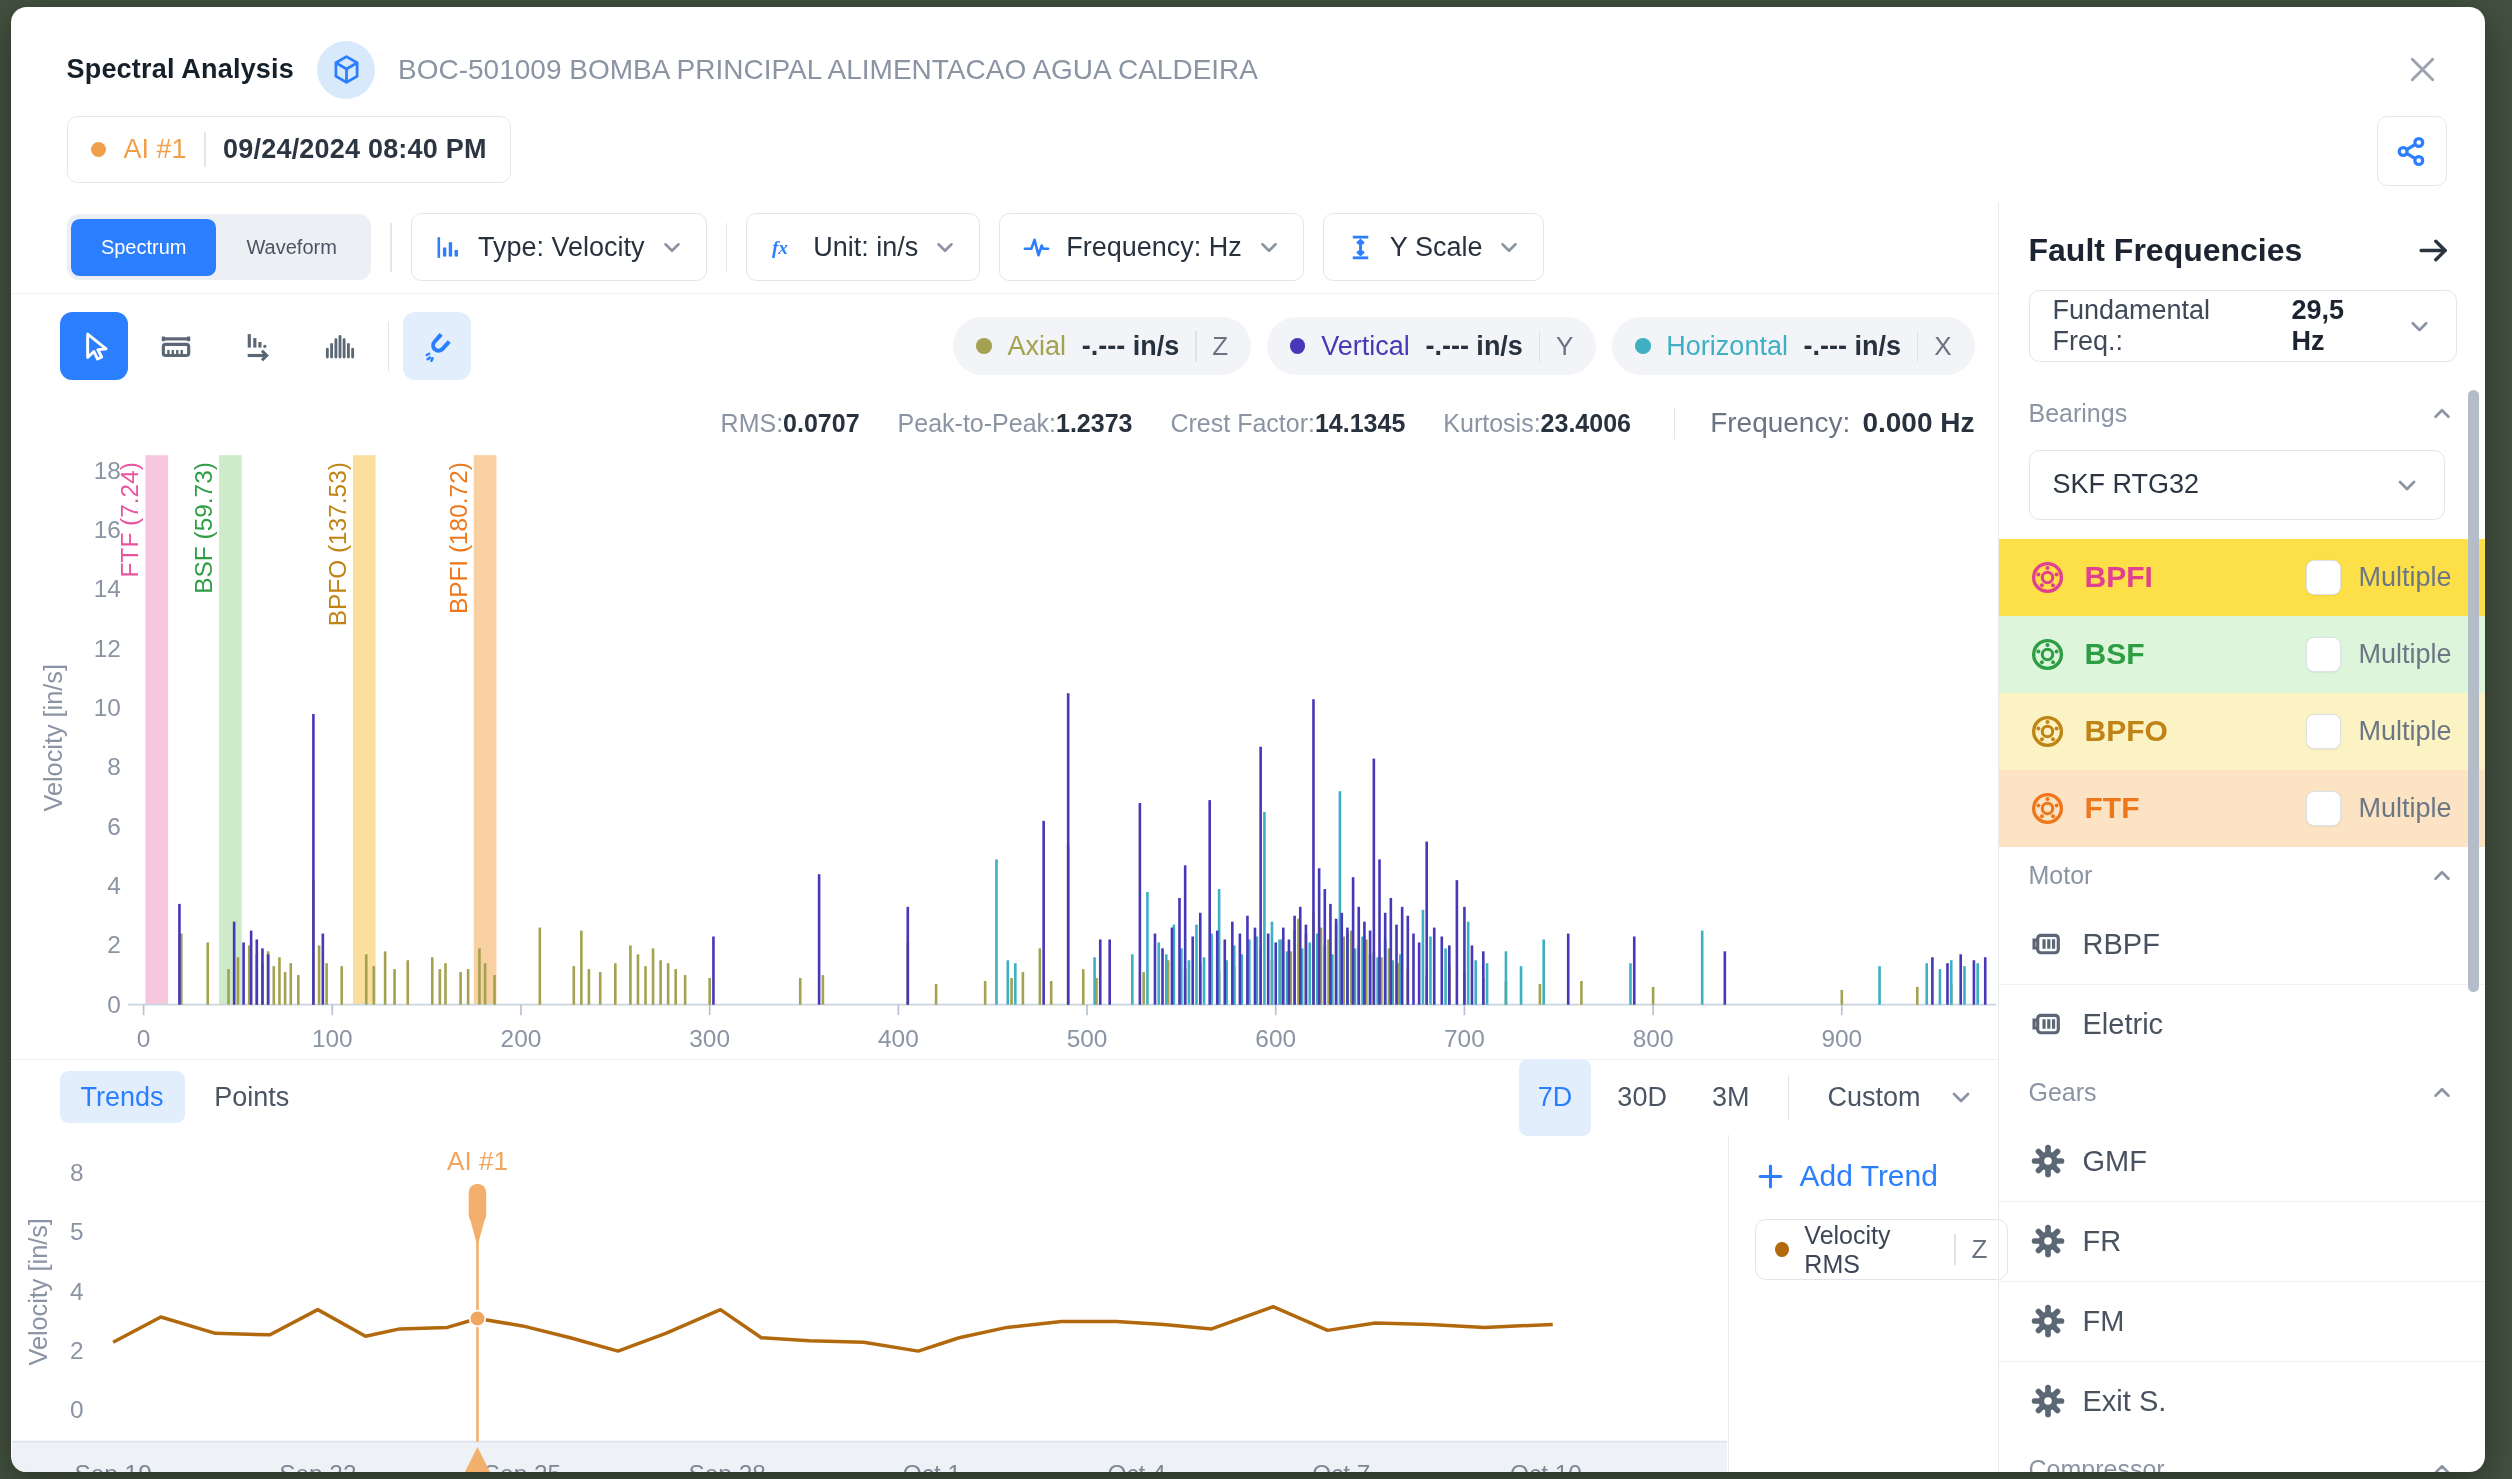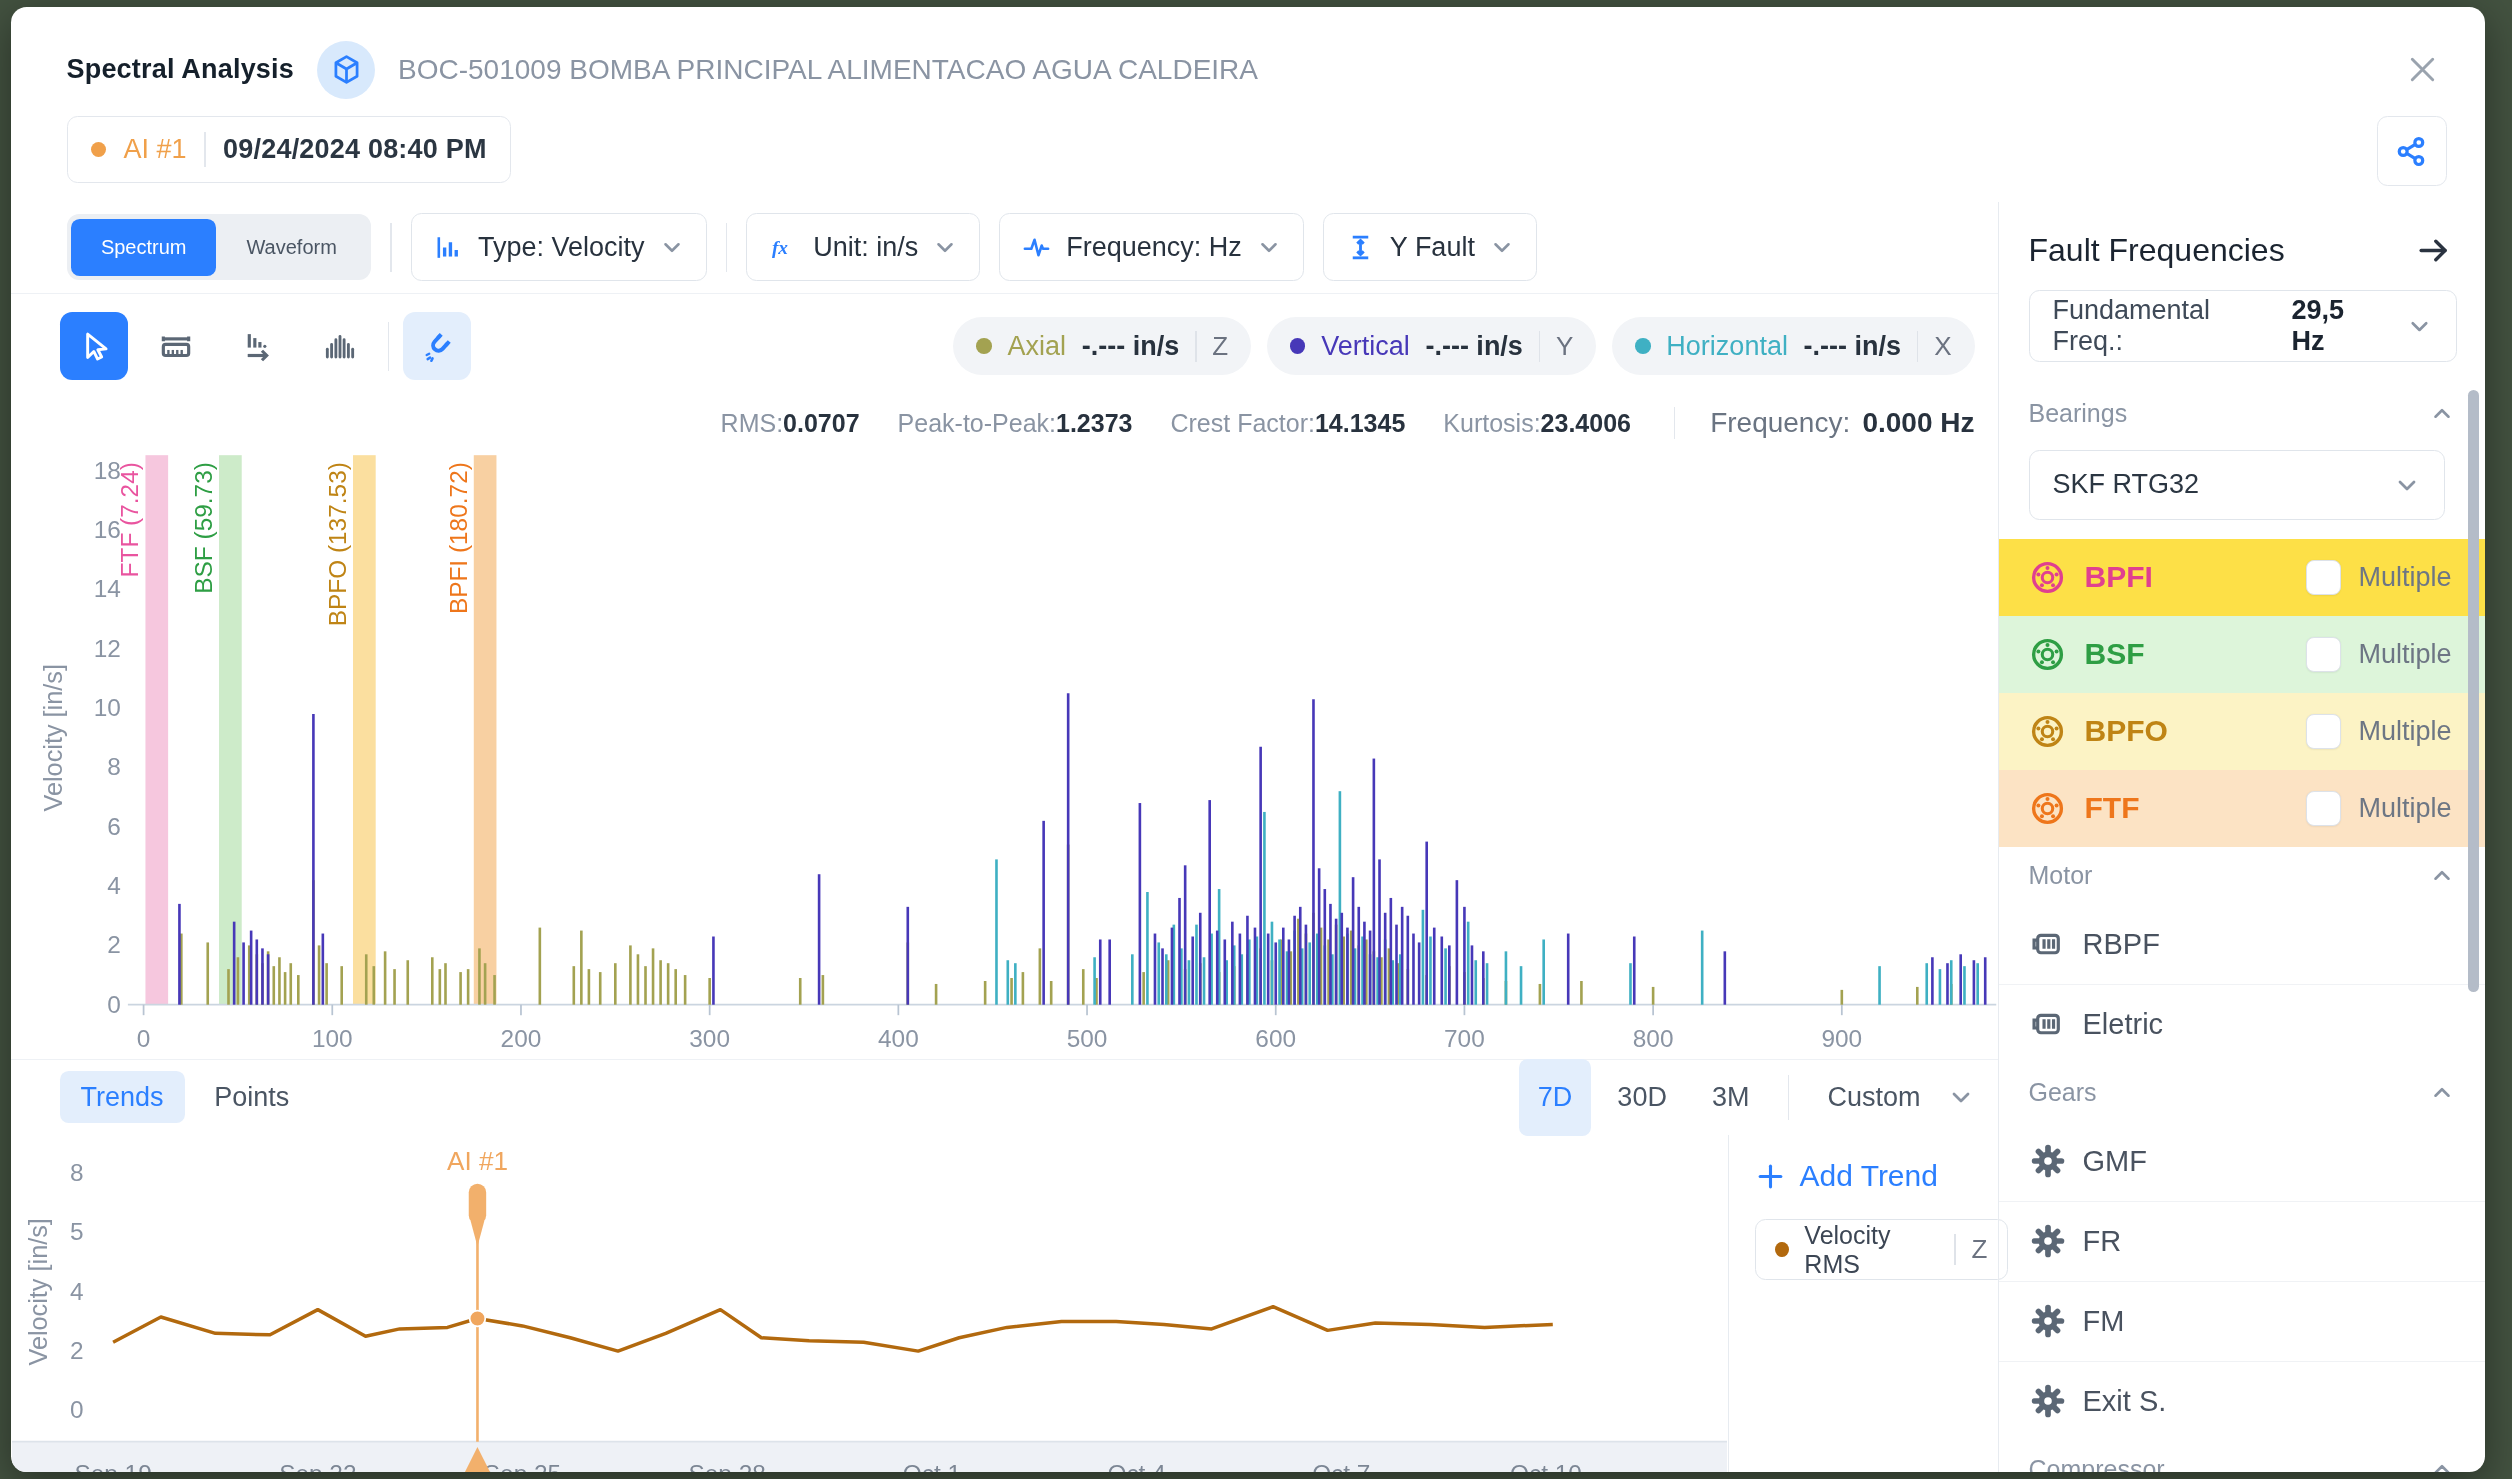--- a/index.html
+++ b/index.html
@@ -60,21 +60,21 @@
   .range.active{color:#2b7fff;background:#e3eefc}
   .range-sep{width:1.7px;height:45px;background:#e3e7ed;margin:0 12.2px}
   .trends-body{flex:1;display:flex;min-height:0}
   .trend-left{width:1717px}
   .trend-panel{flex:1;border-left:1.7px solid #e7ebf0;padding:24.4px 0 0 26px}
   .add-trend{display:flex;align-items:center;gap:14px;color:#2b7fff;font-size:30px;cursor:pointer}
   .trend-chip{margin-top:26px;width:213px;display:flex;align-items:center;gap:15.7px;border:1.7px solid #e0e5eb;border-radius:10.5px;height:59px;padding:0 19px;cursor:pointer}
   .trend-chip .nm{font-size:25px;color:#3c4654}
   
   .sb-head{display:flex;align-items:center;padding:30px 33px 8.7px 30px}
-  .sb-title{font-size:32px;font-weight:normal;color:#1b2430;flex:1}
+  .sb-title{font-size:32px;font-weight:bold;color:#1b2430;flex:1}
   .sb-fund{margin:12.2px 28px 23px 30px;display:flex;align-items:center;gap:12.2px;border:1.7px solid #e0e5eb;border-radius:10.5px;height:70px;padding:0 23px;cursor:pointer}
   .sb-fund .lbl{font-size:27px;color:#3f4a58}
   .sb-fund .val{font-size:27px;font-weight:bold;color:#1b2430}
   .sb-list{flex:1;position:relative;overflow:hidden}
   .sec-hdr{height:58px;display:flex;align-items:center;padding:0 30px;cursor:pointer}
   .sec-hdr .lbl{font-size:25px;color:#8a94a3;flex:1}
   .sb-dd{margin:7px 40px 19px 30px;display:flex;align-items:center;border:1.7px solid #e0e5eb;border-radius:10.5px;height:68px;padding:0 23px;cursor:pointer}
   .sb-dd .val{font-size:27px;color:#2b3642;flex:1}
   .frow{height:77px;display:flex;align-items:center;padding:0 33px 0 30px;cursor:pointer}
   .frow .nm{font-size:30px;font-weight:bold;margin-left:19px;flex:1}
@@ -216,21 +216,21 @@
             </svg>
         </div>
         <div class="dd">
           <svg class="icon" width="31" height="31" viewBox="0 0 24 24">
               <line x1="6" y1="4" x2="18" y2="4" stroke="#2b7fff" stroke-width="2.2"></line>
               <line x1="6" y1="20" x2="18" y2="20" stroke="#2b7fff" stroke-width="2.2"></line>
               <line x1="12" y1="6.5" x2="12" y2="17.5" stroke="#2b7fff" stroke-width="2.2"></line>
               <polyline points="9.5,9 12,6.5 14.5,9" fill="none" stroke="#2b7fff" stroke-width="2.2"></polyline>
               <polyline points="9.5,15 12,17.5 14.5,15" fill="none" stroke="#2b7fff" stroke-width="2.2"></polyline>
             </svg>
-          <span class="dd-label">Y Fault</span>
+          <span class="dd-label">Y Scale</span>
           <svg class="icon" width="26" height="26" viewBox="0 0 24 24" style="color:#8a94a3">
               <use href="#i-chev-down"></use>
             </svg>
         </div>
       </div>
 
       <div class="tools">
         <div class="tool-btn primary">
           <svg class="icon" width="35" height="35" viewBox="0 0 24 24">
               <path d="M8 3.5 V19.5 L12.2 15.4 L14.8 20.6 L17.6 19.2 L15 14.2 L20.6 13.6 Z" fill="none" stroke="#fff" stroke-width="2" stroke-linejoin="round"></path>

